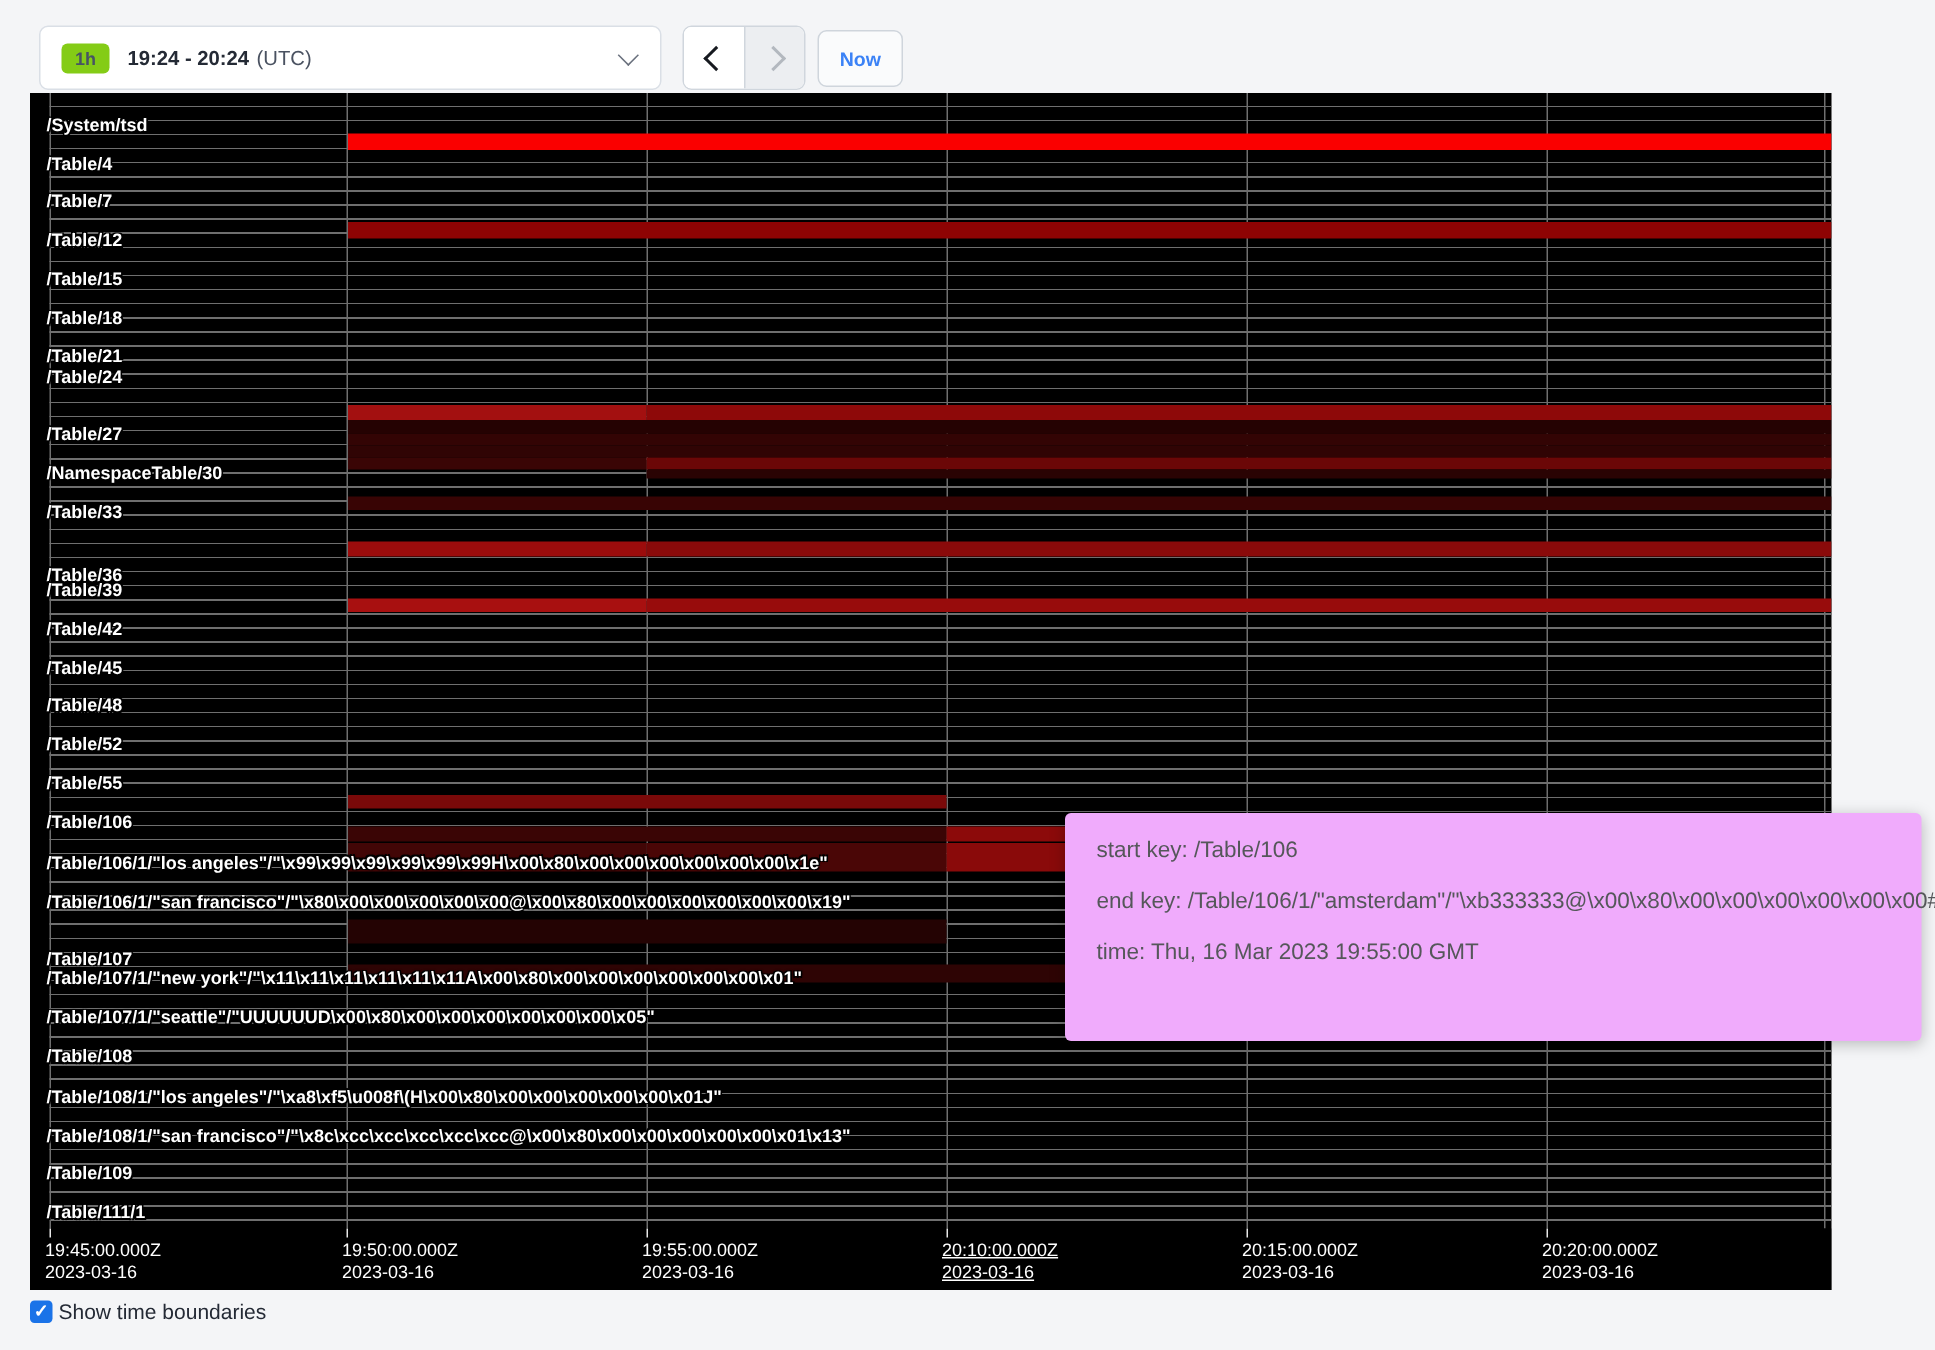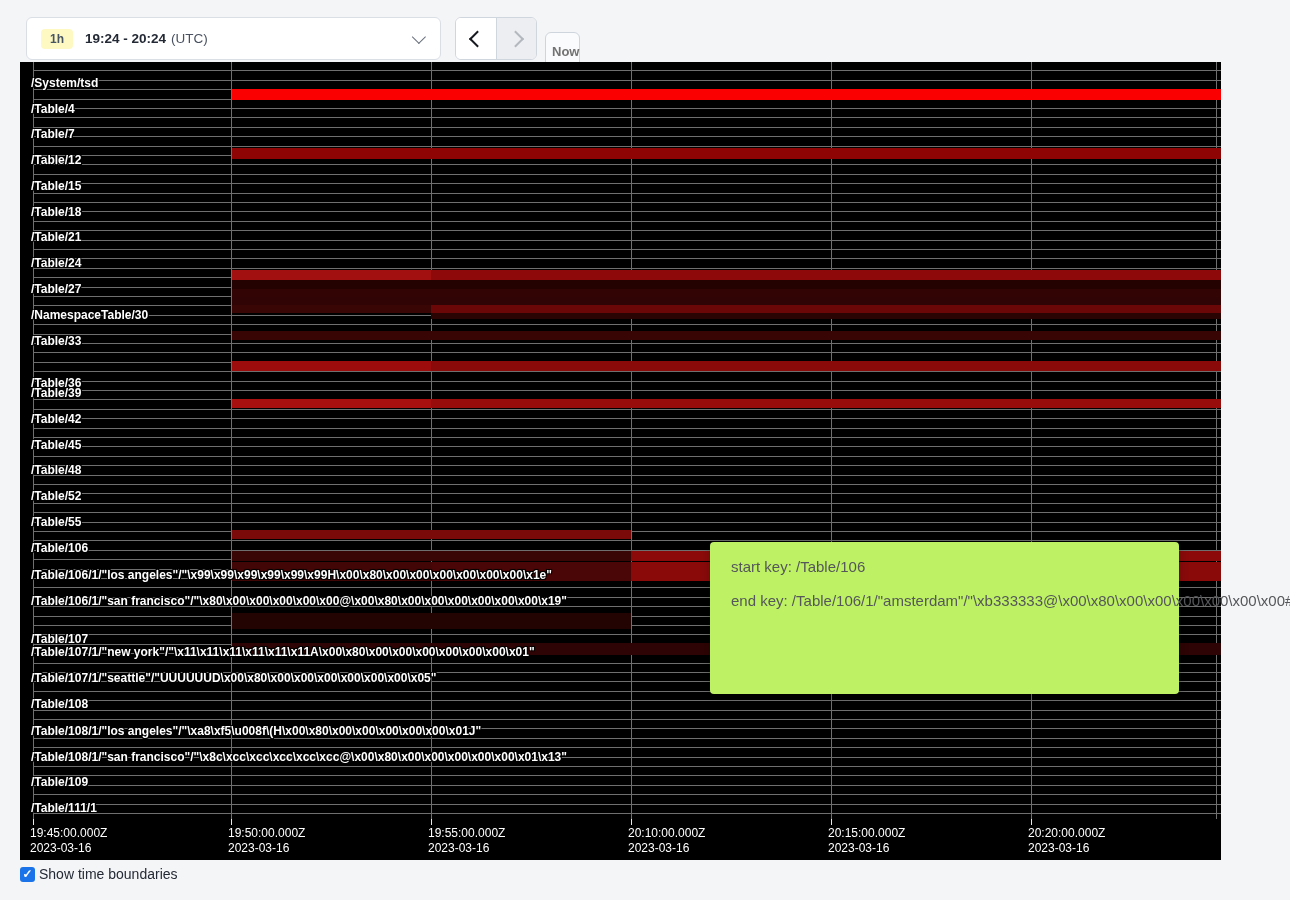--- a/index.html
+++ b/index.html
@@ -14,21 +14,21 @@
 
   
   .toolbar{position:absolute;left:0;top:0;width:100%;height:62px;}
   .time-dropdown{
     position:absolute;left:26px;top:17px;width:415px;height:43px;
     background:#ffffff;border:1px solid #dadfe6;border-radius:6px;
     box-sizing:border-box;display:flex;align-items:center;padding:0 14px;
     cursor:pointer;
   }
   .range-badge{
-    background:#fef9c3;color:#475464;font-size:12px;font-weight:bold;
+    background:#84cc16;color:#475464;font-size:12px;font-weight:bold;
     border-radius:4px;padding:4px 9px;margin-right:12px;line-height:1;
   }
   .range-text{font-size:13.5px;font-weight:bold;color:#242a35;white-space:pre;}
   .range-suffix{font-size:13.5px;font-weight:normal;color:#4a5261;margin-left:5px;}
   .dd-chev{
     margin-left:auto;width:9px;height:9px;border-left:1.6px solid #69707d;border-bottom:1.6px solid #69707d;
     transform:rotate(-45deg) translateY(-3px);
   }
   .nav-group{
     position:absolute;left:455px;top:17px;height:43px;width:82px;
@@ -38,24 +38,24 @@
   .nav-btn{
     width:50%;height:100%;border:none;display:flex;align-items:center;justify-content:center;
     background:#ffffff;cursor:pointer;padding:0;
   }
   .nav-btn + .nav-btn{border-left:1px solid #d0d6dd;}
   .nav-btn.disabled{background:#eceef1;cursor:default;}
   .chev{width:10px;height:10px;display:inline-block;}
   .chev.left{border-left:2.6px solid #16191f;border-bottom:2.6px solid #16191f;transform:rotate(45deg) translate(1px,-1px);}
   .chev.right{border-left:2.6px solid #b3b8bf;border-bottom:2.6px solid #b3b8bf;transform:rotate(-135deg) translate(1px,-1px);}
   .now-btn{
-    position:absolute;left:545px;top:20px;width:35px;height:38px;
+    position:absolute;left:545px;top:20px;width:57px;height:38px;
     background:#fafbfc;border:1px solid #cfd5dc;border-radius:6px;
     font-family:"Liberation Sans", sans-serif;
-    font-size:13px;font-weight:bold;color:#737373;cursor:pointer;margin-top:12px;
+    font-size:13px;font-weight:bold;color:#3b82f6;cursor:pointer;
   }
 
   
   .chart{
     position:absolute;left:20px;top:62px;width:1201px;height:798px;
     background:#000;overflow:hidden;
   }
   .hlines{
     position:absolute;left:13px;top:0;width:1188px;height:757px;
     background:repeating-linear-gradient(to bottom, transparent 0px, transparent 8.4px, #6f6f6f 8.4px, #6f6f6f 9.4px);
@@ -66,22 +66,22 @@
     position:absolute;left:11px;color:#ffffff;font-size:12px;font-weight:bold;
     white-space:nowrap;line-height:14px;
     text-shadow:-1px -1px 0 #000,1px -1px 0 #000,-1px 1px 0 #000,1px 1px 0 #000,0 0 2px #000;
   }
   .axis{position:absolute;left:0;top:757px;width:100%;height:41px;background:#000;}
   .tick{position:absolute;top:0;width:1px;height:6px;background:#e8e8e8;}
   .x-label{position:absolute;top:7px;color:#ffffff;font-size:12px;line-height:15px;white-space:nowrap;}
 
   
   .tooltip{
-    position:absolute;left:710px;top:542px;width:469px;height:152px;
-    background:#bef264;border-radius:4px;box-sizing:border-box;
+    position:absolute;left:710px;top:542px;width:571px;height:152px;
+    background:#f0abfc;border-radius:4px;box-sizing:border-box;
     box-shadow:0 2px 10px rgba(0,0,0,0.25);
     padding:17px 16px 0 21px;z-index:5;
   }
   .tooltip .tline{font-size:15px;color:#55575a;line-height:15px;margin-bottom:19px;white-space:nowrap;}
 
   
   .footer{
     position:absolute;left:20px;top:866px;display:flex;align-items:center;cursor:pointer;
   }
   .cbox{
@@ -151,21 +151,21 @@
         <div class="band-seg" style="left: 212px; top: 581px; width: 989px; height: 12px; background: rgb(46, 4, 4);"></div>
       </div>
     <div id="rowlabels">
         <div class="row-label" style="top: 14px;">/System/tsd</div>
         <div class="row-label" style="top: 39.5px;">/Table/4</div>
         <div class="row-label" style="top: 65px;">/Table/7</div>
         <div class="row-label" style="top: 91px;">/Table/12</div>
         <div class="row-label" style="top: 117px;">/Table/15</div>
         <div class="row-label" style="top: 142.5px;">/Table/18</div>
         <div class="row-label" style="top: 168px;">/Table/21</div>
-        <div class="row-label" style="top: 194px;">/Table/24</div>
+        <div class="row-label" style="top: 182px;">/Table/24</div>
         <div class="row-label" style="top: 220px;">/Table/27</div>
         <div class="row-label" style="top: 246px;">/NamespaceTable/30</div>
         <div class="row-label" style="top: 272px;">/Table/33</div>
         <div class="row-label" style="top: 298px; margin-top: 16px;">/Table/36</div>
         <div class="row-label" style="top: 323.5px;">/Table/39</div>
         <div class="row-label" style="top: 349.5px;">/Table/42</div>
         <div class="row-label" style="top: 375.5px;">/Table/45</div>
         <div class="row-label" style="top: 401px;">/Table/48</div>
         <div class="row-label" style="top: 427px;">/Table/52</div>
         <div class="row-label" style="top: 453px;">/Table/55</div>
@@ -191,40 +191,41 @@
         <div class="x-label" style="left: 208px;">
           <div>19:50:00.000Z</div>
           <div>2023-03-16</div>
         </div>
         <div class="tick" style="left: 411px;"></div>
         <div class="x-label" style="left: 408px;">
           <div>19:55:00.000Z</div>
           <div>2023-03-16</div>
         </div>
         <div class="tick" style="left: 611px;"></div>
-        <div class="x-label" style="left: 608px;">
+        <div class="x-label" style="left: 608px; text-decoration: underline;">
           <div>20:10:00.000Z</div>
           <div>2023-03-16</div>
         </div>
         <div class="tick" style="left: 811px;"></div>
         <div class="x-label" style="left: 808px;">
           <div>20:15:00.000Z</div>
           <div>2023-03-16</div>
         </div>
         <div class="tick" style="left: 1011px;"></div>
         <div class="x-label" style="left: 1008px;">
           <div>20:20:00.000Z</div>
           <div>2023-03-16</div>
         </div>
       </div>
   </div>
 
   <div class="tooltip">
     <div class="tline">start key: /Table/106</div>
     <div class="tline">end key: /Table/106/1/"amsterdam"/"\xb333333@\x00\x80\x00\x00\x00\x00\x00\x00#"</div>
+    <div class="tline">time: Thu, 16 Mar 2023 19:55:00 GMT</div>
   </div>
 
   <label class="footer">
     <span class="cbox" style="background: rgb(26, 115, 232);">✓</span>
     <span class="cbox-label">Show time boundaries</span>
   </label>
 
 </div>
 
 </body></html>

